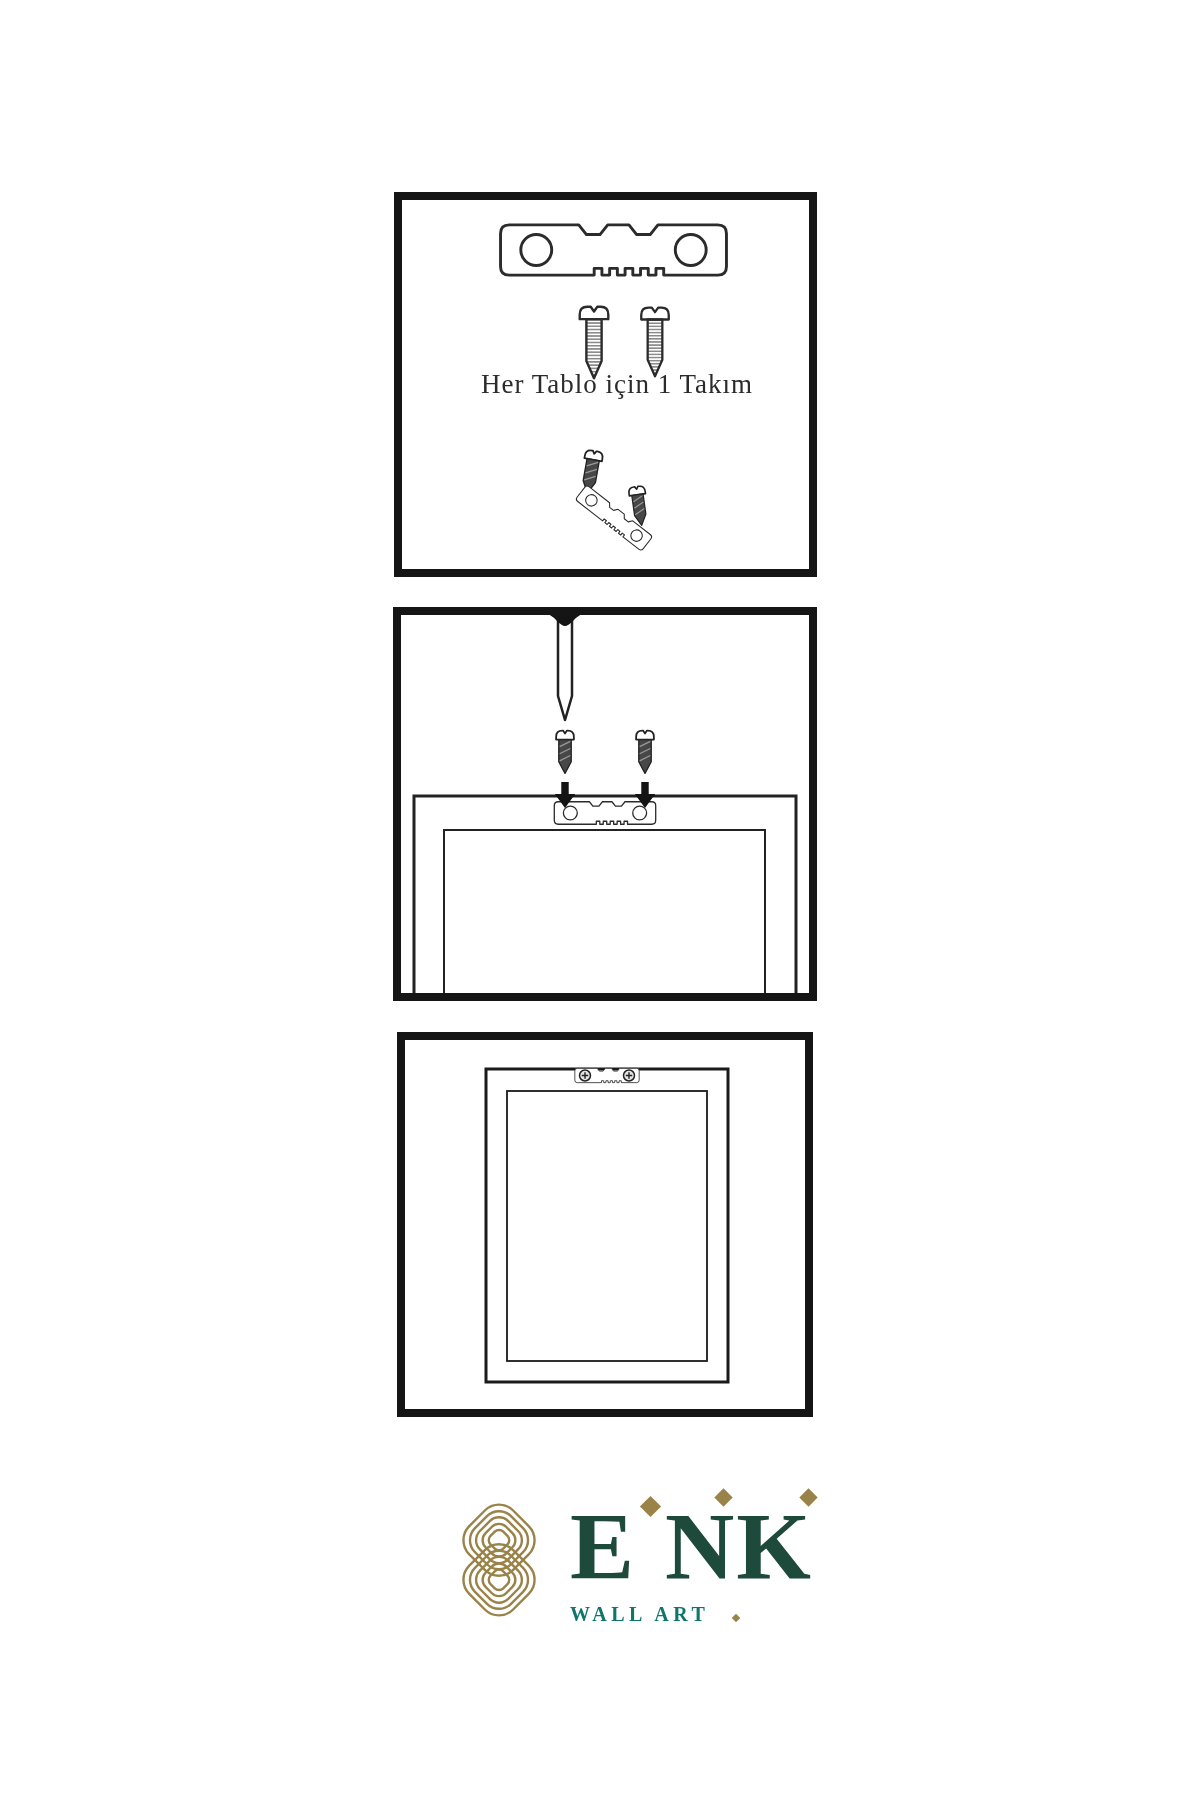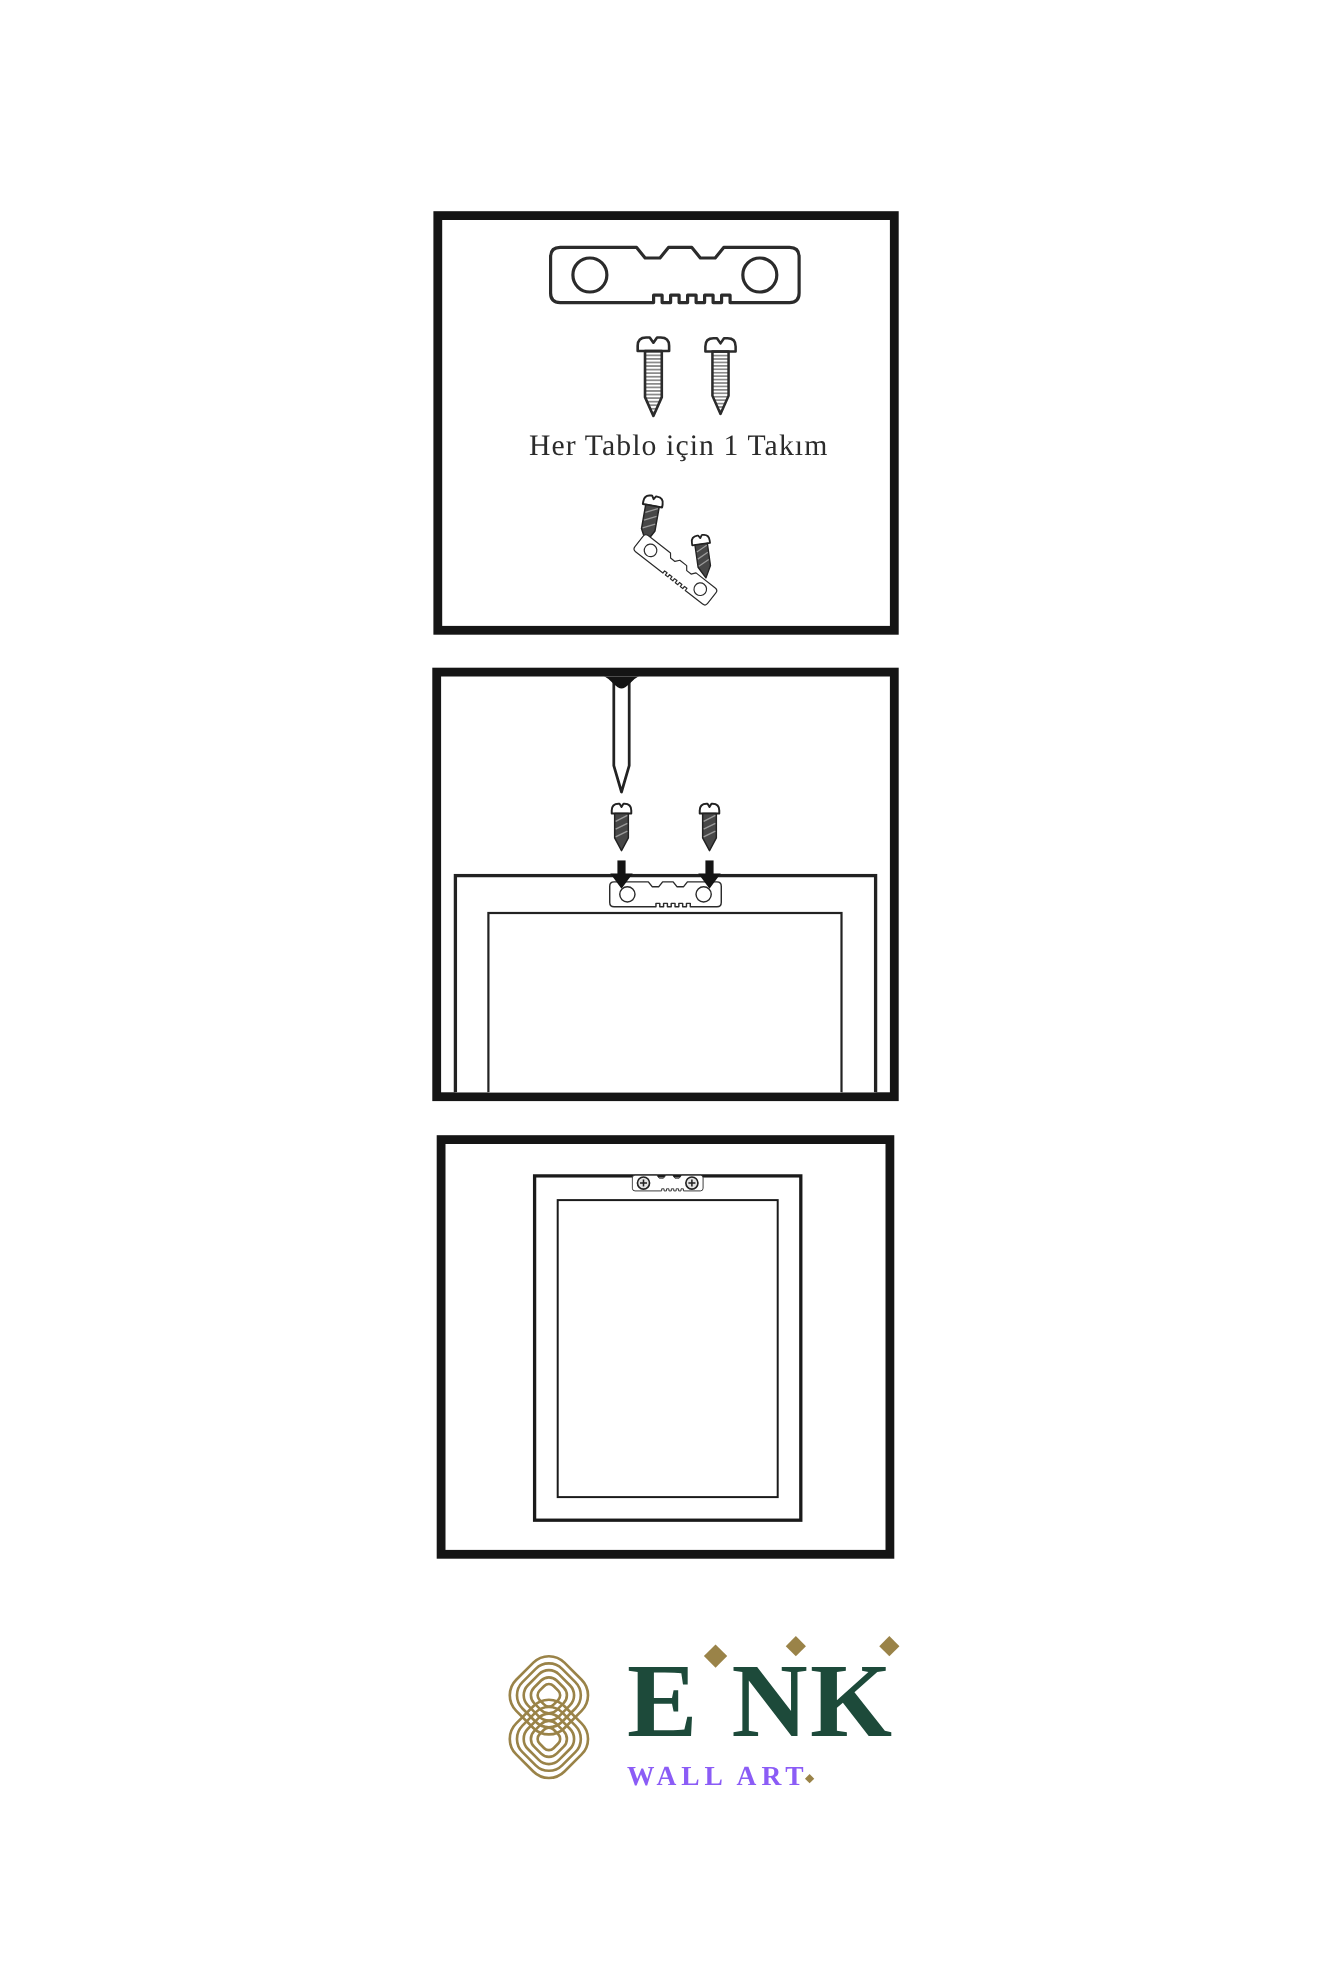--- a/index.html
+++ b/index.html
@@ -8,21 +8,21 @@
     font-family:"Liberation Sans", sans-serif;overflow:hidden;
   }
   .panel{
     position:absolute;background:#ffffff;border:8px solid #151515;box-sizing:border-box;
   }
   .panel-1{left:394px;top:192px;width:423px;height:385px;}
   .panel-2{left:393px;top:607px;width:424px;height:394px;}
   .panel-3{left:397px;top:1032px;width:416px;height:385px;}
   .panel svg.fill{position:absolute;left:0;top:0;width:100%;height:100%;display:block;}
   .caption{
-    position:absolute;left:0;right:0;top:190px;text-align:center;
+    position:absolute;left:0;right:0;top:169px;text-align:center;
     font-family:"Liberation Serif", serif;font-size:27px;font-weight:400;
     letter-spacing:1px;color:#2b2b2b;white-space:nowrap;padding-left:23px;
   }
   
   .logo{position:absolute;left:443px;top:1494px;display:flex;align-items:center;gap:15px;}
   .logo-mark{width:112px;height:132px;flex:0 0 auto;}
   .logo-text{display:flex;flex-direction:column;margin-top:4px;}
   .brand-row{
     font-family:"Liberation Serif", serif;font-weight:bold;font-size:96px;line-height:1;
     color:#1D4A3A;letter-spacing:2px;display:flex;align-items:flex-start;white-space:nowrap;
@@ -30,22 +30,22 @@
   .ltr{position:relative;display:inline-block;line-height:1;}
   .dia{background:#9A8348;}
   .dia-mid{
     display:inline-block;width:15px;height:15px;margin:0 7px 34px 7px;
     transform:rotate(45deg);vertical-align:baseline;
   }
   .dia-top{position:absolute;width:13px;height:13px;top:-8px;right:6px;transform:rotate(45deg);}
   .ltr-k .dia-top{right:-2px;}
   .logo-sub{position:relative;margin-top:9px;}
   .subtitle{
-    font-family:"Liberation Serif", serif;font-weight:bold;font-size:25px;line-height:1;
-    letter-spacing:4.5px;color:#8b5cf6;white-space:nowrap;
+    font-family:"Liberation Serif", serif;font-weight:bold;font-size:20px;line-height:1;
+    letter-spacing:4.5px;color:#0f766e;white-space:nowrap;
   }
   .dia-tiny{position:absolute;width:6px;height:6px;left:67%;top:11px;transform:rotate(45deg);}
   .defs-svg{position:absolute;width:0;height:0;}
 </style>
 </head>
 <body>
 
 <svg class="defs-svg" aria-hidden="true">
   <defs>
     <pattern id="threadPat" patternUnits="userSpaceOnUse" width="6" height="3.4">

